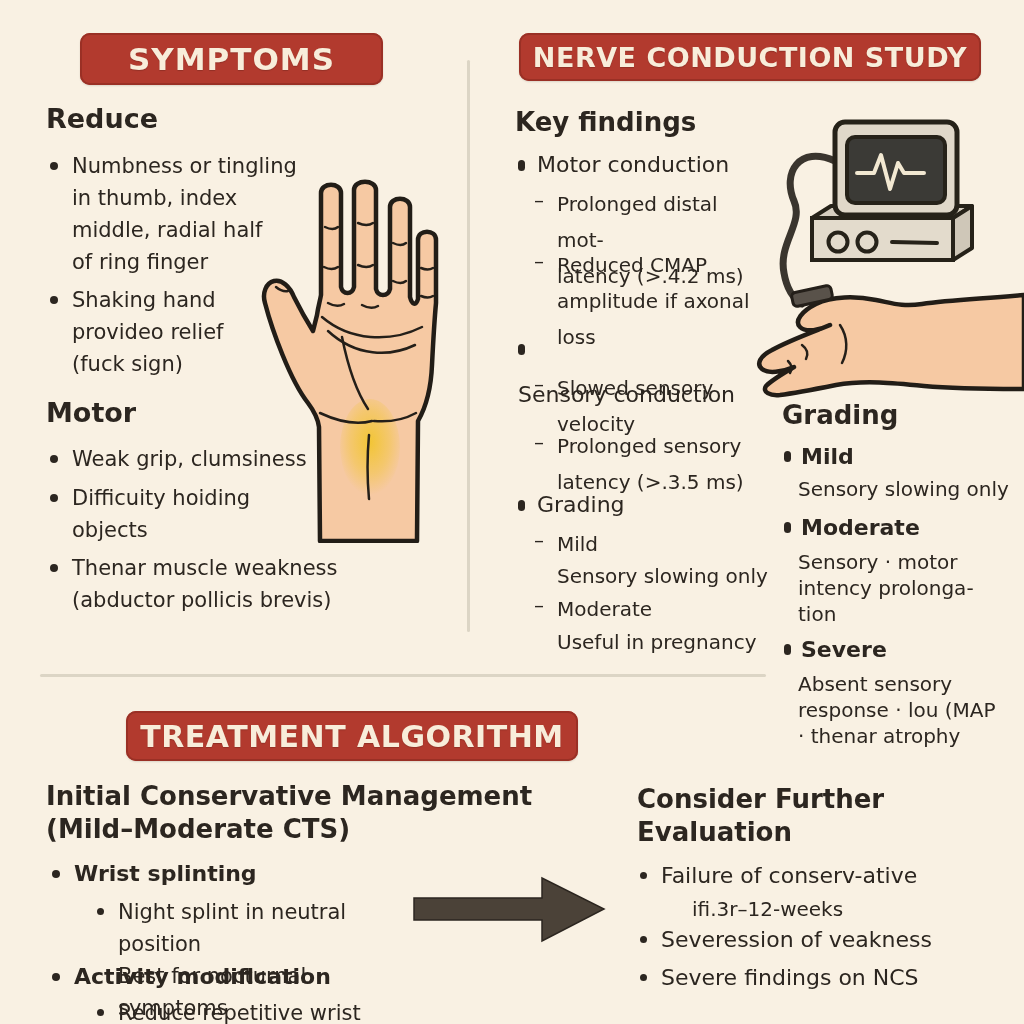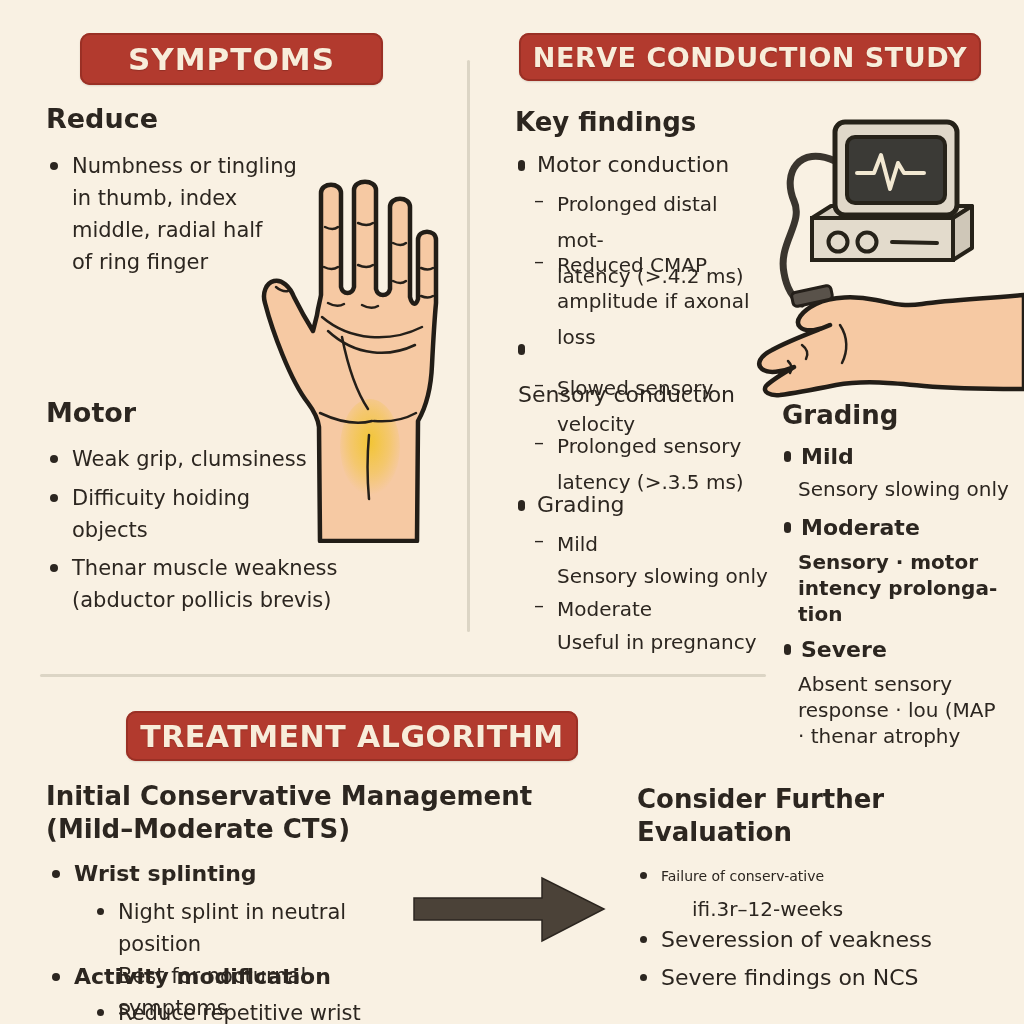--- a/index.html
+++ b/index.html
@@ -39,20 +39,26 @@
   <div class="badge" style="left:80px;top:33px;width:303px;height:52px;font-size:31px;letter-spacing:1px;">SYMPTOMS</div>
 
   <div class="h-lg" style="left:46px;top:104px;">Reduce</div>
 
   <div class="row" style="left:50px;top:150px;width:250px;gap:14px;">
     <span class="dot" style="margin-top:12px;"></span>
     <span class="txt">Numbness or tingling
 in thumb, index
 middle, radial half
 of ring finger</span>
+  </div>
+  <div class="row" style="left:50px;top:284px;width:250px;gap:14px;">
+    <span class="dot" style="margin-top:12px;"></span>
+    <span class="txt">Shaking hand
+provideo relief
+(fuck sign)</span>
   </div>
 
   <div class="h-lg" style="left:46px;top:398px;">Motor</div>
 
   <div class="row" style="left:50px;top:443px;width:280px;gap:14px;">
     <span class="dot" style="margin-top:12px;"></span>
     <span class="txt">Weak grip, clumsiness</span>
   </div>
   <div class="row" style="left:50px;top:482px;width:280px;gap:14px;">
     <span class="dot" style="margin-top:12px;"></span>
@@ -194,21 +200,21 @@
   </div>
   <div class="row" style="left:798px;top:476px;width:220px;">
     <span class="txt-sm" style="line-height:26px;">Sensory slowing only</span>
   </div>
 
   <div class="row" style="left:784px;top:515px;gap:10px;">
     <span class="dot-oval" style="margin-top:7px;"></span>
     <span class="lbl-b">Moderate</span>
   </div>
   <div class="row" style="left:798px;top:549px;width:220px;">
-    <span class="txt-sm" style="line-height:26px;font-weight:bold;">Sensory · motor
+    <span class="txt-sm" style="line-height:26px;">Sensory · motor
 intency prolonga-
 tion</span>
   </div>
 
   <div class="row" style="left:784px;top:637px;gap:10px;">
     <span class="dot-oval" style="margin-top:7px;"></span>
     <span class="lbl-b">Severe</span>
   </div>
   <div class="row" style="left:798px;top:671px;width:230px;">
     <span class="txt-sm" style="line-height:26px;">Absent sensory
@@ -244,21 +250,21 @@
 
   <svg style="left:408px;top:866px;" width="200" height="84" viewBox="0 0 200 84">
     <polygon points="6,32 134,32 134,12 196,43 134,75 134,54 6,54" fill="#4b4238" stroke="#2c2620" stroke-width="1.5"></polygon>
   </svg>
 
   <div class="h-md" style="left:637px;top:783px;width:250px;">Consider Further
 Evaluation</div>
 
   <div class="row" style="left:640px;top:862px;gap:14px;">
     <span class="dot-sm" style="margin-top:10px;"></span>
-    <span class="txt" style="line-height:28px;font-size:14px;">Failure of conserv-ative</span>
+    <span class="txt" style="line-height:28px;font-size:22px;">Failure of conserv-ative</span>
   </div>
   <div class="row" style="left:692px;top:891px;align-items:center;">
     <span class="txt-sm">ifi.3r–12-weeks</span>
   </div>
   <div class="row" style="left:640px;top:926px;gap:14px;">
     <span class="dot-sm" style="margin-top:10px;"></span>
     <span class="txt" style="line-height:28px;font-size:22px;">Severession of veakness</span>
   </div>
   <div class="row" style="left:640px;top:964px;gap:14px;">
     <span class="dot-sm" style="margin-top:10px;"></span>

